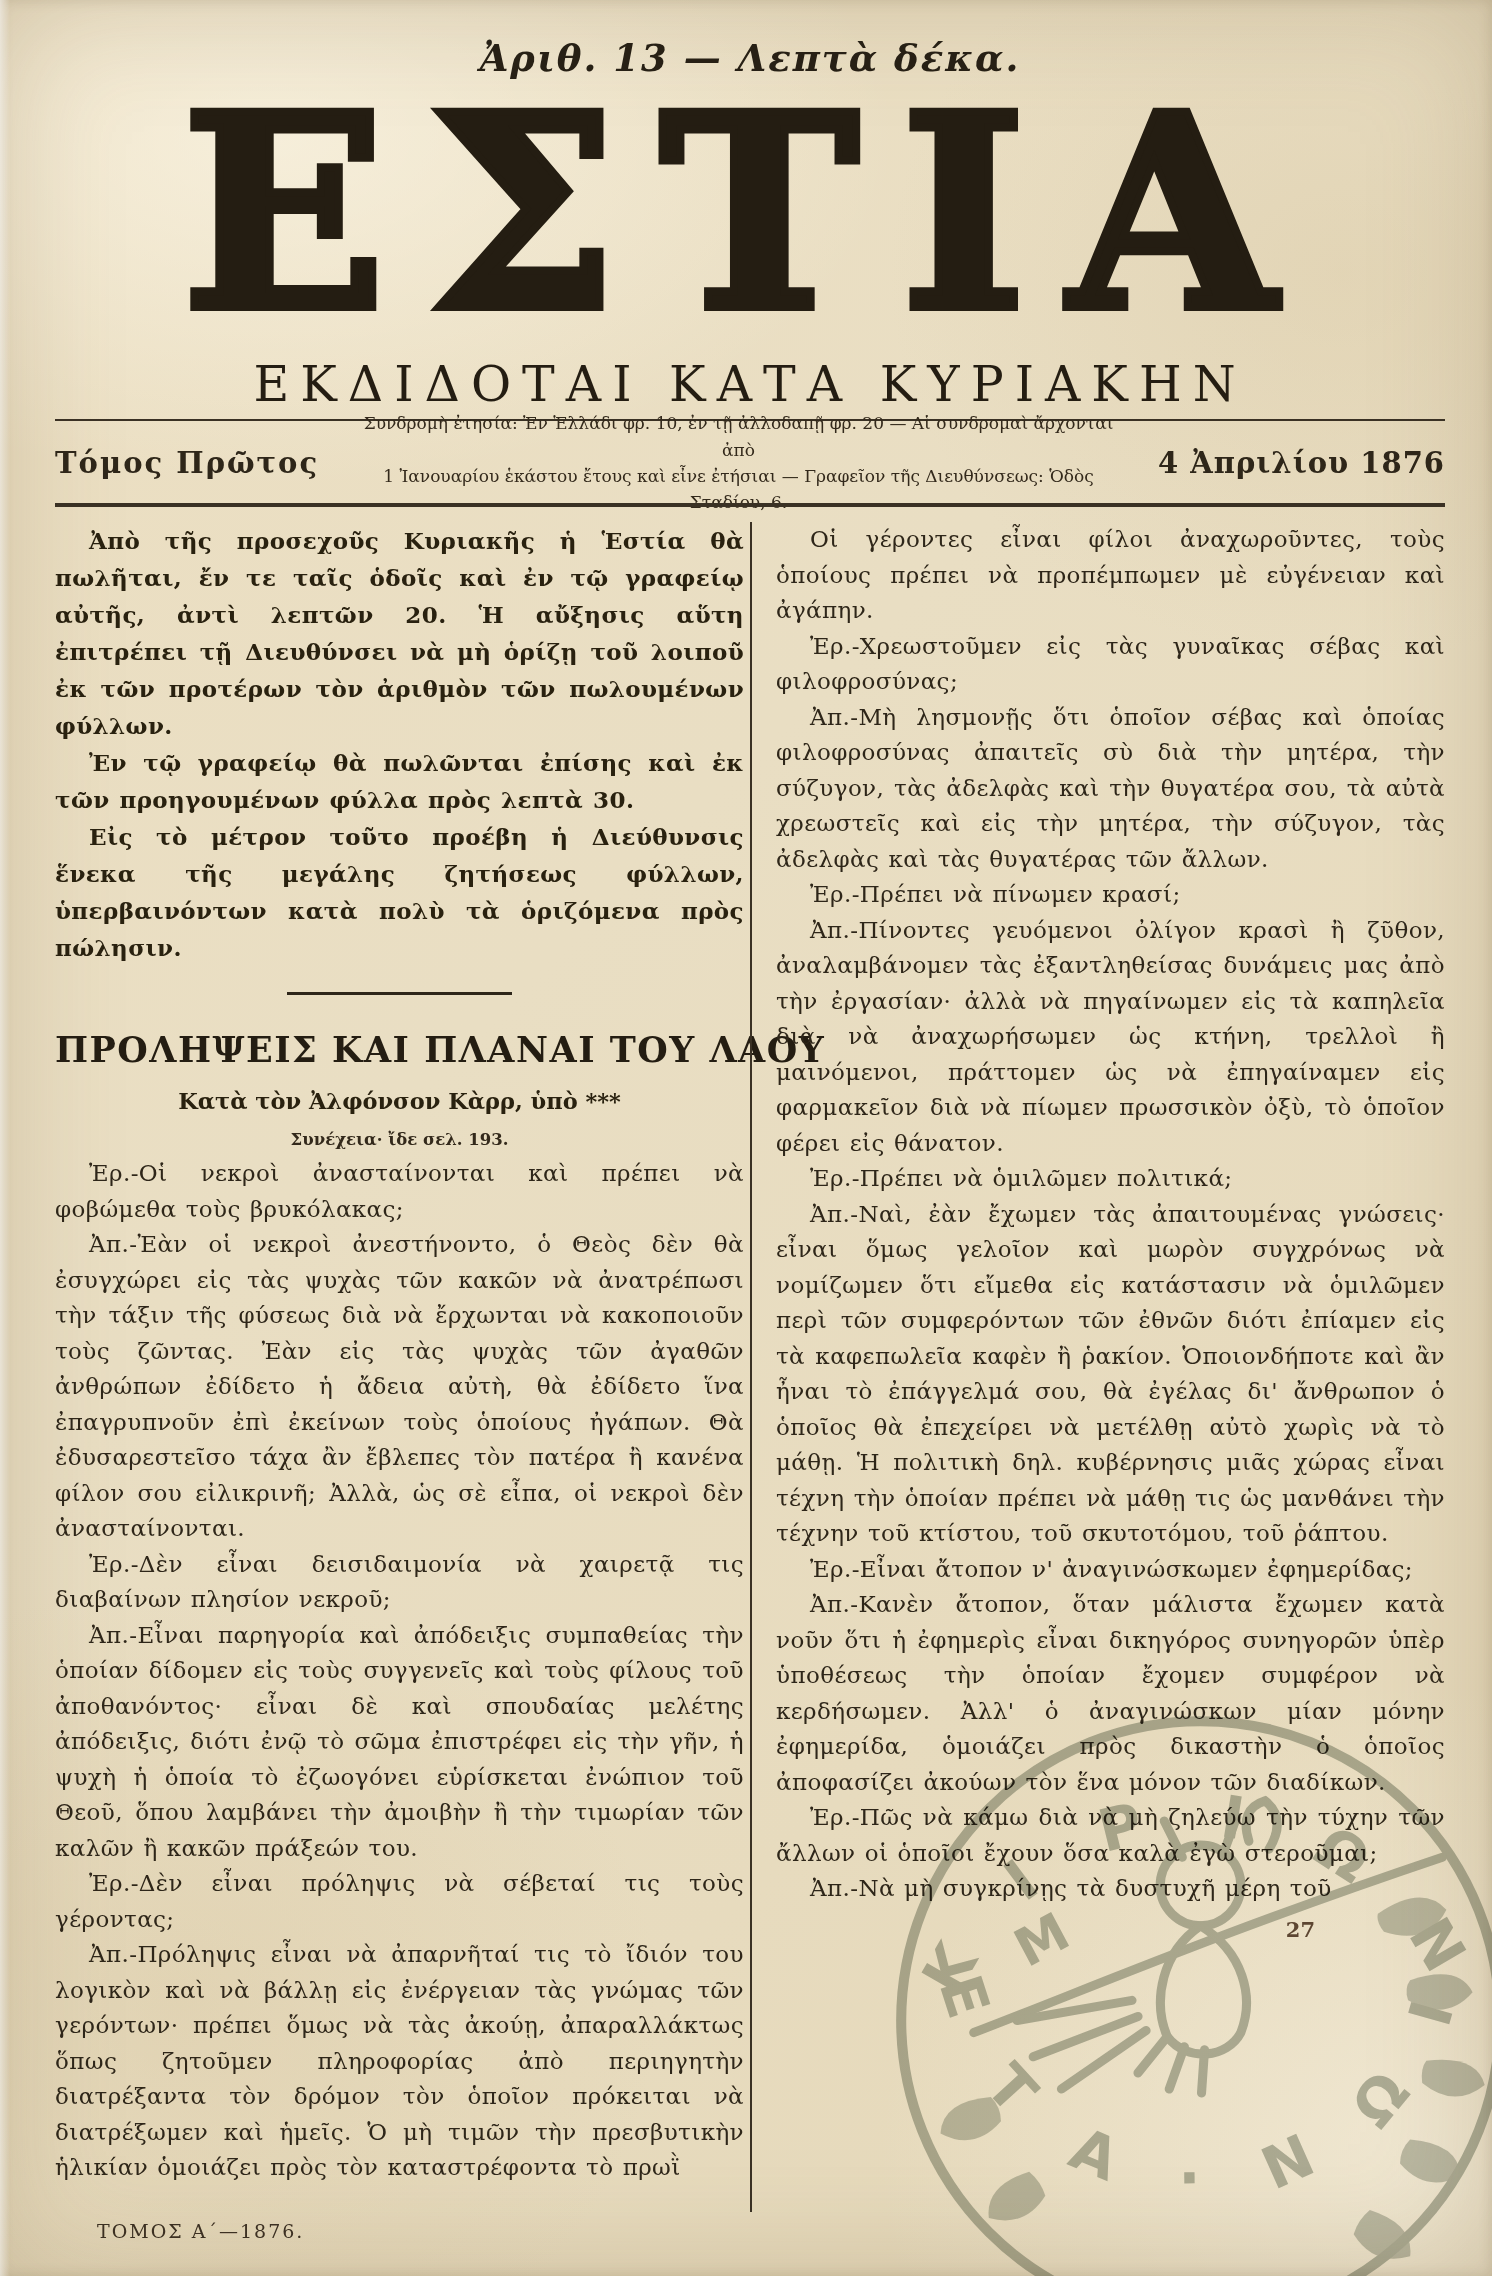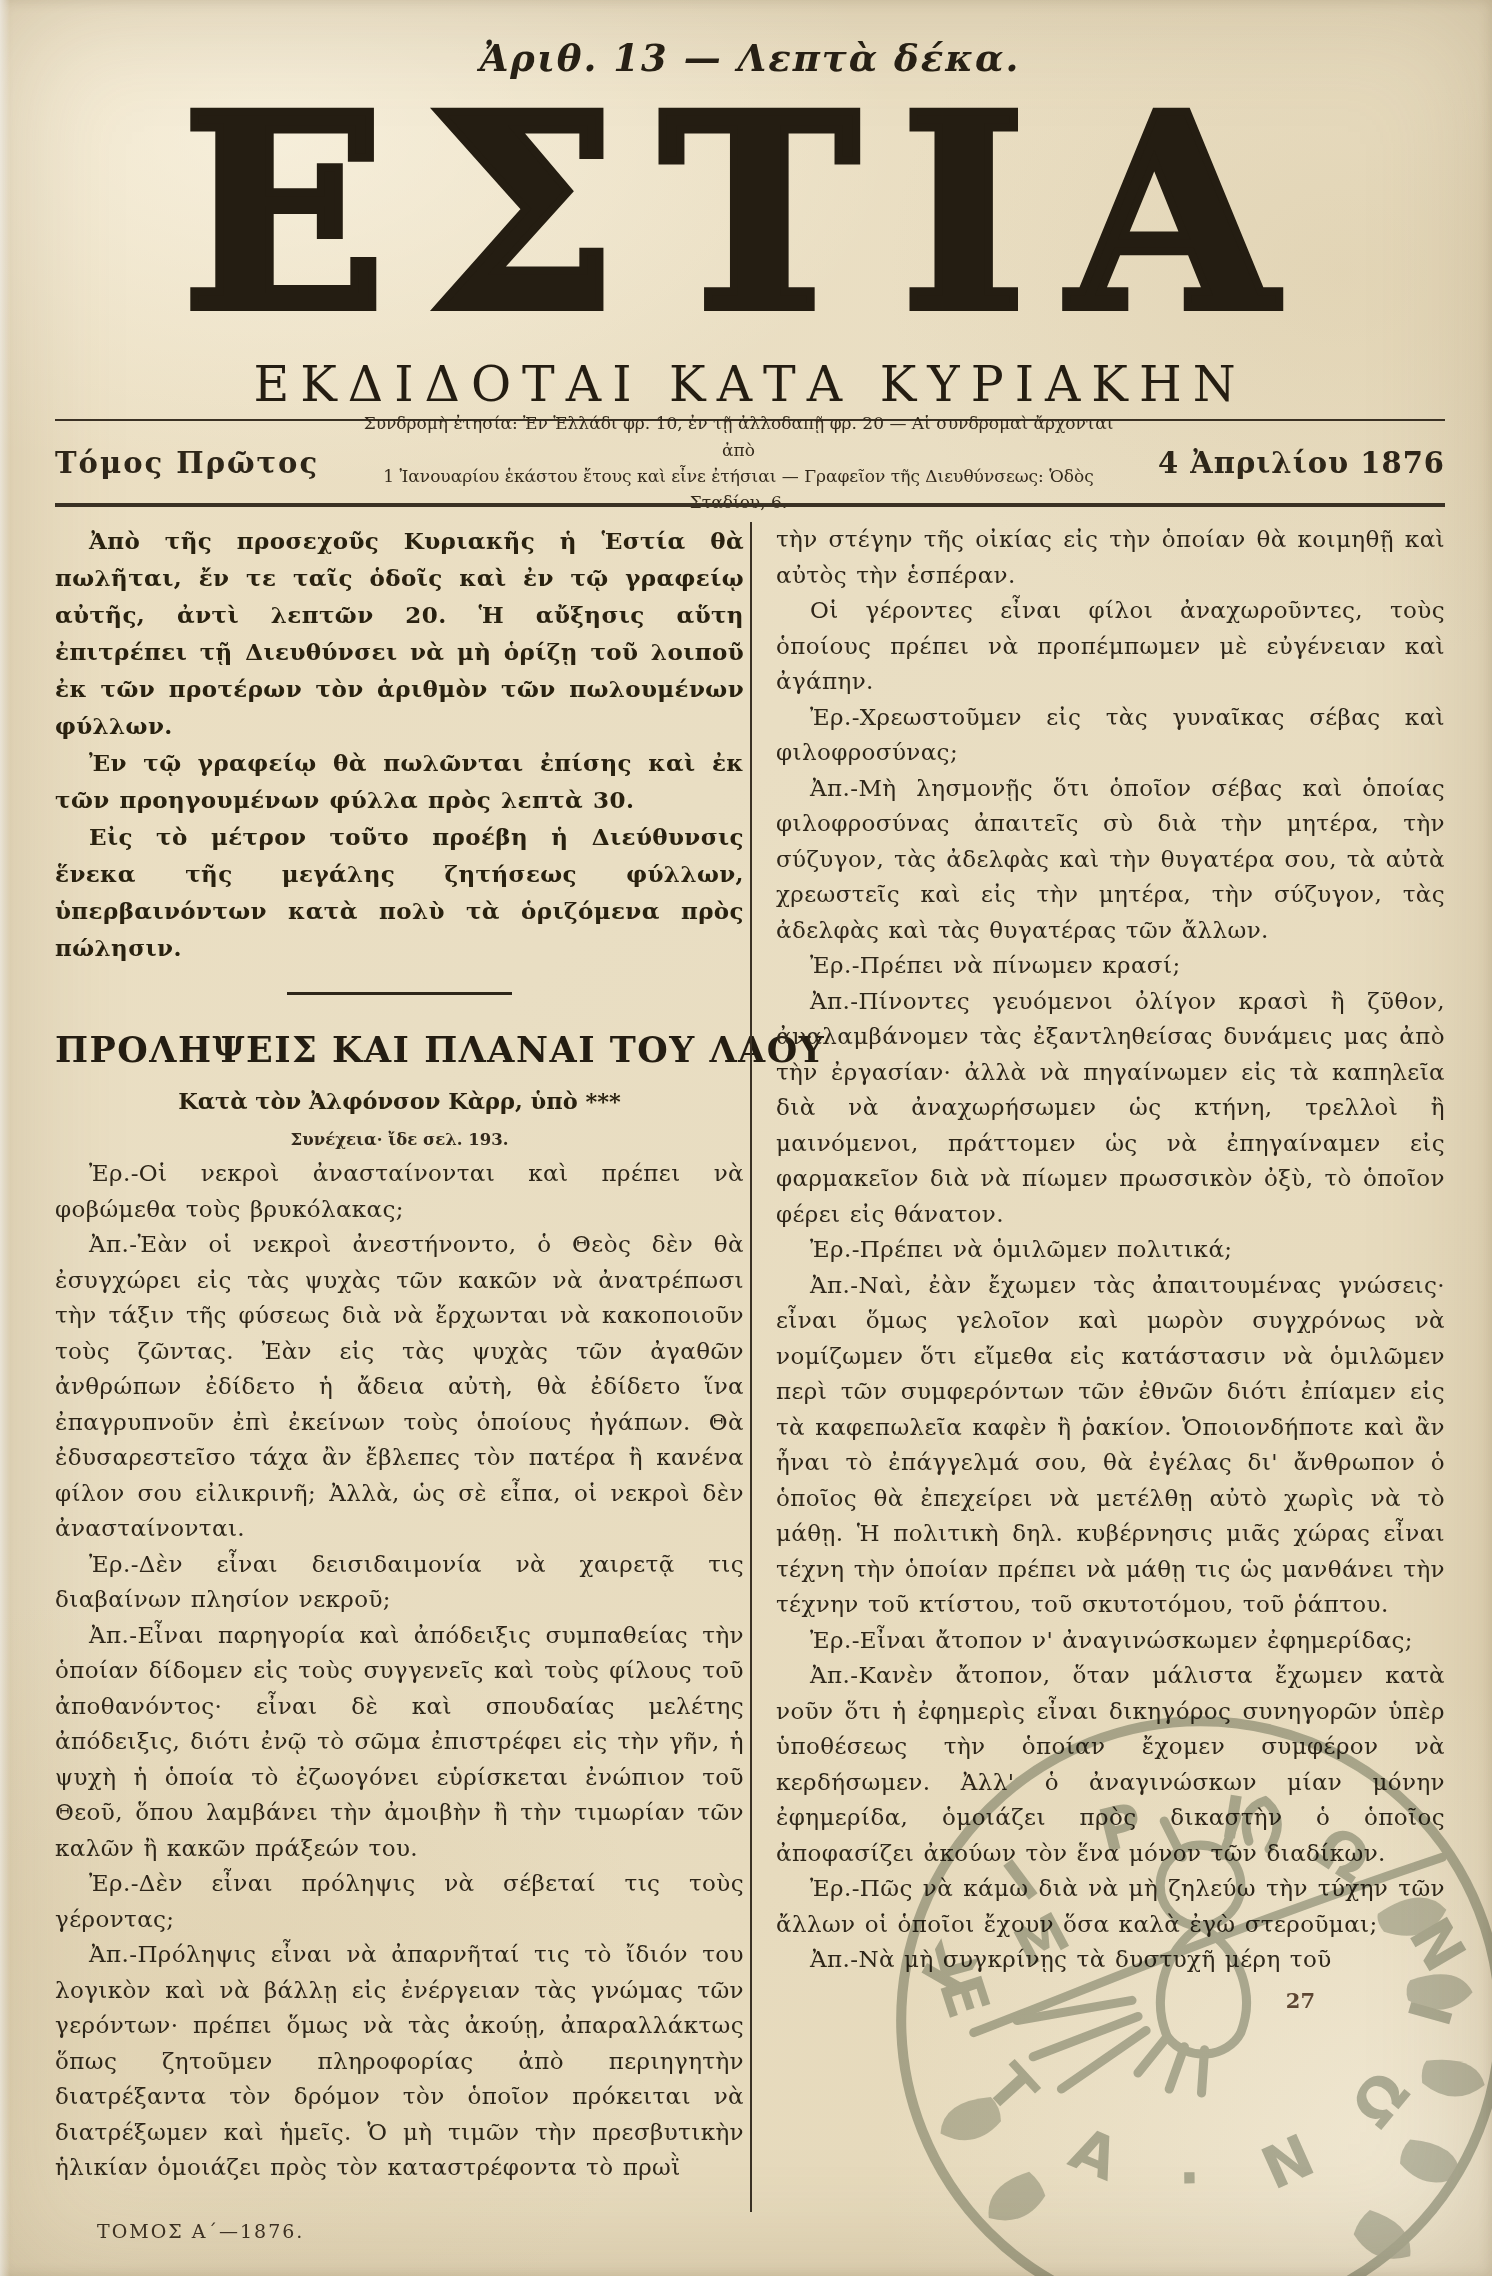--- a/index.html
+++ b/index.html
@@ -111,21 +111,20 @@
       <p>Ἀπ.-Ἐὰν οἱ νεκροὶ ἀνεστήνοντο, ὁ Θεὸς δὲν θὰ ἐσυγχώρει εἰς τὰς ψυχὰς τῶν κακῶν νὰ ἀνατρέπωσι τὴν τάξιν τῆς φύσεως διὰ νὰ ἔρχωνται νὰ κακοποιοῦν τοὺς ζῶντας. Ἐὰν εἰς τὰς ψυχὰς τῶν ἀγαθῶν ἀνθρώπων ἐδίδετο ἡ ἄδεια αὐτὴ, θὰ ἐδίδετο ἵνα ἐπαγρυπνοῦν ἐπὶ ἐκείνων τοὺς ὁποίους ἠγάπων. Θὰ ἐδυσαρεστεῖσο τάχα ἂν ἔβλεπες τὸν πατέρα ἢ κανένα φίλον σου εἰλικρινῆ; Ἀλλὰ, ὡς σὲ εἶπα, οἱ νεκροὶ δὲν ἀνασταίνονται.</p>
       <p>Ἐρ.-Δὲν εἶναι δεισιδαιμονία νὰ χαιρετᾷ τις διαβαίνων πλησίον νεκροῦ;</p>
       <p>Ἀπ.-Εἶναι παρηγορία καὶ ἀπόδειξις συμπαθείας τὴν ὁποίαν δίδομεν εἰς τοὺς συγγενεῖς καὶ τοὺς φίλους τοῦ ἀποθανόντος· εἶναι δὲ καὶ σπουδαίας μελέτης ἀπόδειξις, διότι ἐνῷ τὸ σῶμα ἐπιστρέφει εἰς τὴν γῆν, ἡ ψυχὴ ἡ ὁποία τὸ ἐζωογόνει εὑρίσκεται ἐνώπιον τοῦ Θεοῦ, ὅπου λαμβάνει τὴν ἀμοιβὴν ἢ τὴν τιμωρίαν τῶν καλῶν ἢ κακῶν πράξεών του.</p>
       <p>Ἐρ.-Δὲν εἶναι πρόληψις νὰ σέβεταί τις τοὺς γέροντας;</p>
       <p>Ἀπ.-Πρόληψις εἶναι νὰ ἀπαρνῆταί τις τὸ ἴδιόν του λογικὸν καὶ νὰ βάλλῃ εἰς ἐνέργειαν τὰς γνώμας τῶν γερόντων· πρέπει ὅμως νὰ τὰς ἀκούῃ, ἀπαραλλάκτως ὅπως ζητοῦμεν πληροφορίας ἀπὸ περιηγητὴν διατρέξαντα τὸν δρόμον τὸν ὁποῖον πρόκειται νὰ διατρέξωμεν καὶ ἡμεῖς. Ὁ μὴ τιμῶν τὴν πρεσβυτικὴν ἡλικίαν ὁμοιάζει πρὸς τὸν καταστρέφοντα τὸ πρωῒ</p>
 
       <div class="footer-left">ΤΟΜΟΣ Α΄—1876.</div>
     </div>
 
     <div class="col right">
-      <p class="noindent">τὴν στέγην τῆς οἰκίας εἰς τὴν ὁποίαν θὰ κοιμηθῇ καὶ αὐτὸς τὴν ἑσπέραν.</p>
       <p>Οἱ γέροντες εἶναι φίλοι ἀναχωροῦντες, τοὺς ὁποίους πρέπει νὰ προπέμπωμεν μὲ εὐγένειαν καὶ ἀγάπην.</p>
       <p>Ἐρ.-Χρεωστοῦμεν εἰς τὰς γυναῖκας σέβας καὶ φιλοφροσύνας;</p>
       <p>Ἀπ.-Μὴ λησμονῇς ὅτι ὁποῖον σέβας καὶ ὁποίας φιλοφροσύνας ἀπαιτεῖς σὺ διὰ τὴν μητέρα, τὴν σύζυγον, τὰς ἀδελφὰς καὶ τὴν θυγατέρα σου, τὰ αὐτὰ χρεωστεῖς καὶ εἰς τὴν μητέρα, τὴν σύζυγον, τὰς ἀδελφὰς καὶ τὰς θυγατέρας τῶν ἄλλων.</p>
       <p>Ἐρ.-Πρέπει νὰ πίνωμεν κρασί;</p>
       <p>Ἀπ.-Πίνοντες γευόμενοι ὀλίγον κρασὶ ἢ ζῦθον, ἀναλαμβάνομεν τὰς ἐξαντληθείσας δυνάμεις μας ἀπὸ τὴν ἐργασίαν· ἀλλὰ νὰ πηγαίνωμεν εἰς τὰ καπηλεῖα διὰ νὰ ἀναχωρήσωμεν ὡς κτήνη, τρελλοὶ ἢ μαινόμενοι, πράττομεν ὡς νὰ ἐπηγαίναμεν εἰς φαρμακεῖον διὰ νὰ πίωμεν πρωσσικὸν ὀξὺ, τὸ ὁποῖον φέρει εἰς θάνατον.</p>
       <p>Ἐρ.-Πρέπει νὰ ὁμιλῶμεν πολιτικά;</p>
       <p>Ἀπ.-Ναὶ, ἐὰν ἔχωμεν τὰς ἀπαιτουμένας γνώσεις· εἶναι ὅμως γελοῖον καὶ μωρὸν συγχρόνως νὰ νομίζωμεν ὅτι εἴμεθα εἰς κατάστασιν νὰ ὁμιλῶμεν περὶ τῶν συμφερόντων τῶν ἐθνῶν διότι ἐπίαμεν εἰς τὰ καφεπωλεῖα καφὲν ἢ ῥακίον. Ὁποιονδήποτε καὶ ἂν ἦναι τὸ ἐπάγγελμά σου, θὰ ἐγέλας δι' ἄνθρωπον ὁ ὁποῖος θὰ ἐπεχείρει νὰ μετέλθῃ αὐτὸ χωρὶς νὰ τὸ μάθῃ. Ἡ πολιτικὴ δηλ. κυβέρνησις μιᾶς χώρας εἶναι τέχνη τὴν ὁποίαν πρέπει νὰ μάθῃ τις ὡς μανθάνει τὴν τέχνην τοῦ κτίστου, τοῦ σκυτοτόμου, τοῦ ῥάπτου.</p>
       <p>Ἐρ.-Εἶναι ἄτοπον ν' ἀναγινώσκωμεν ἐφημερίδας;</p>
       <p>Ἀπ.-Κανὲν ἄτοπον, ὅταν μάλιστα ἔχωμεν κατὰ νοῦν ὅτι ἡ ἐφημερὶς εἶναι δικηγόρος συνηγορῶν ὑπὲρ ὑποθέσεως τὴν ὁποίαν ἔχομεν συμφέρον νὰ κερδήσωμεν. Ἀλλ' ὁ ἀναγινώσκων μίαν μόνην ἐφημερίδα, ὁμοιάζει πρὸς δικαστὴν ὁ ὁποῖος ἀποφασίζει ἀκούων τὸν ἕνα μόνον τῶν διαδίκων.</p>
       <p>Ἐρ.-Πῶς νὰ κάμω διὰ νὰ μὴ ζηλεύω τὴν τύχην τῶν ἄλλων οἱ ὁποῖοι ἔχουν ὅσα καλὰ ἐγὼ στεροῦμαι;</p>

